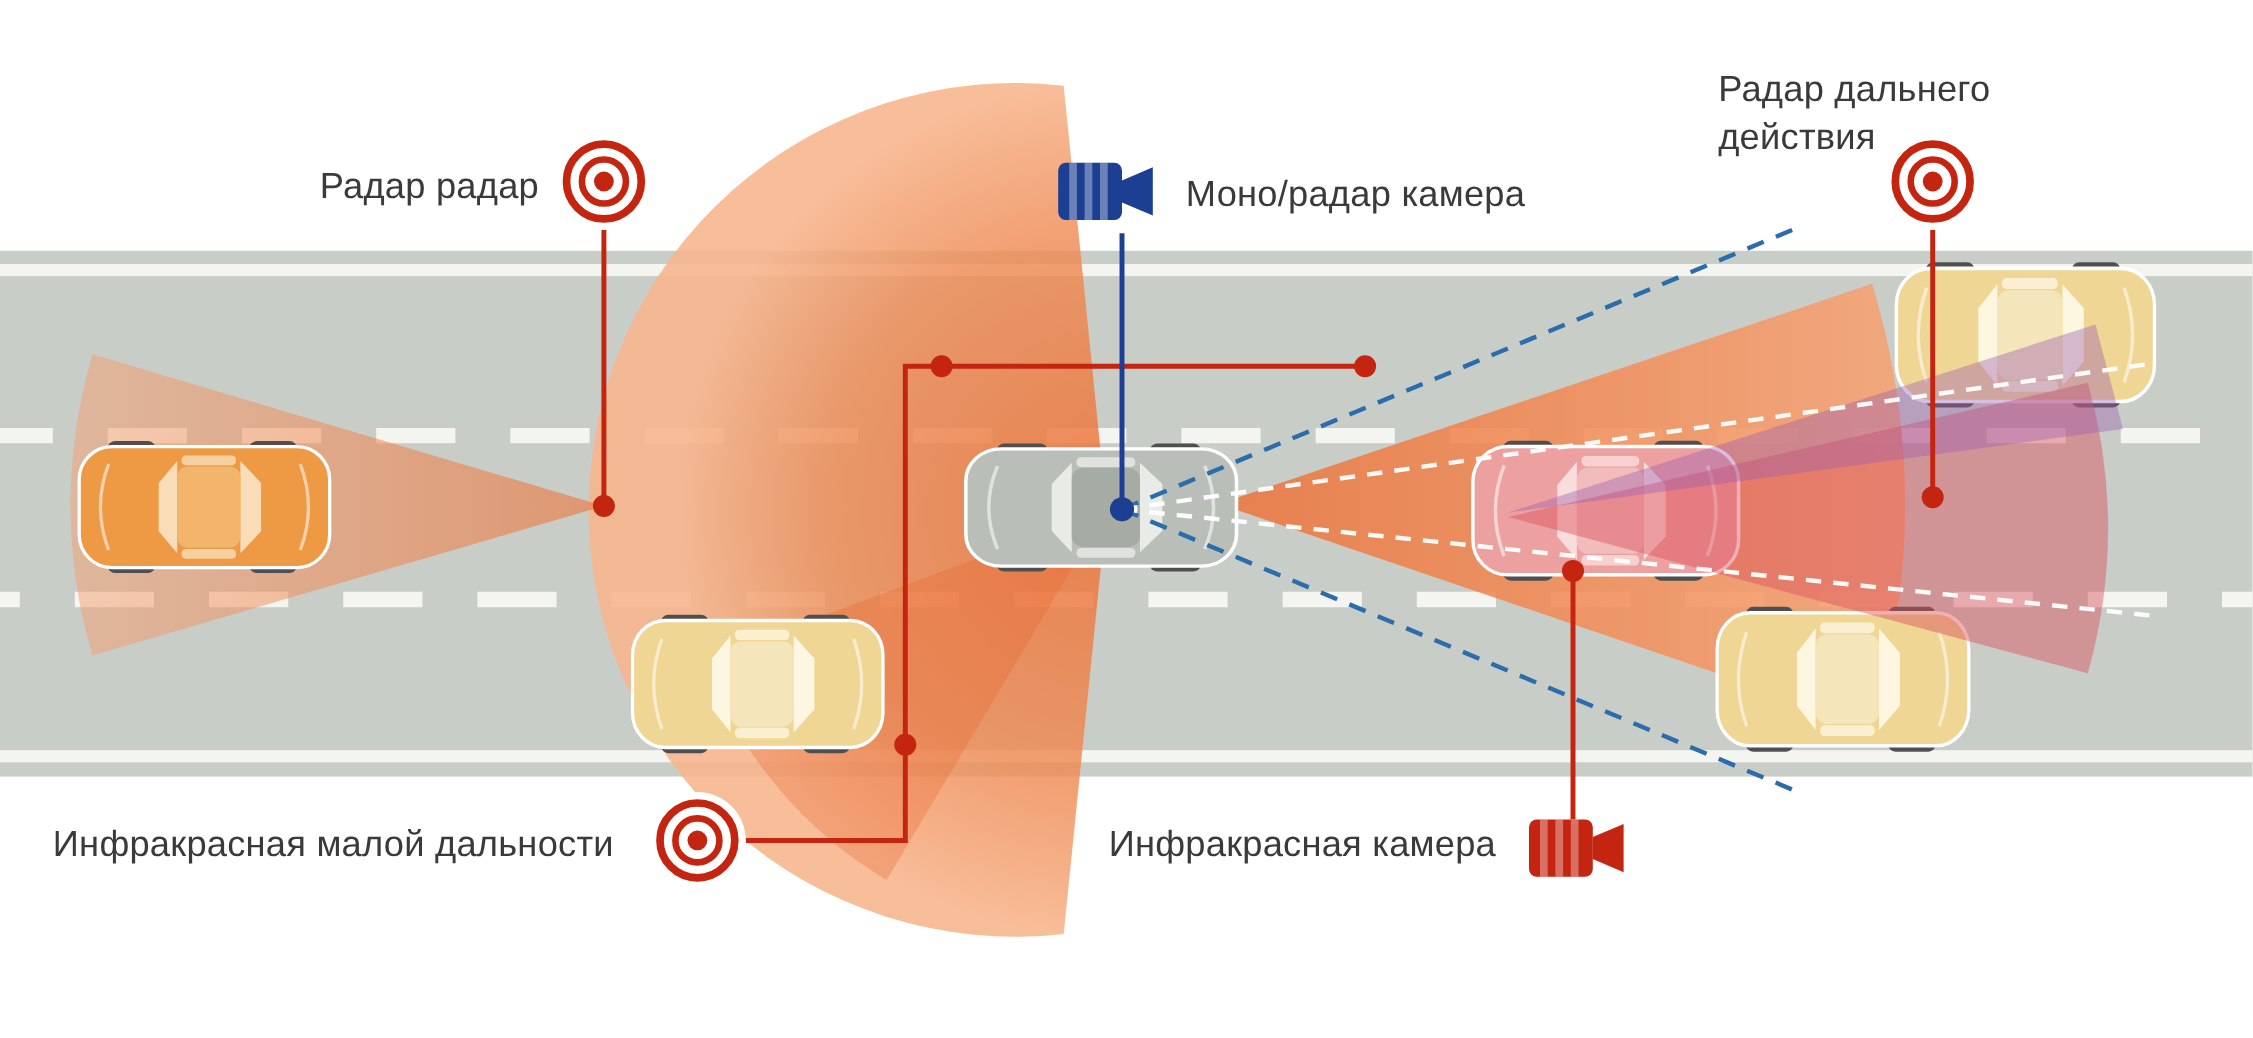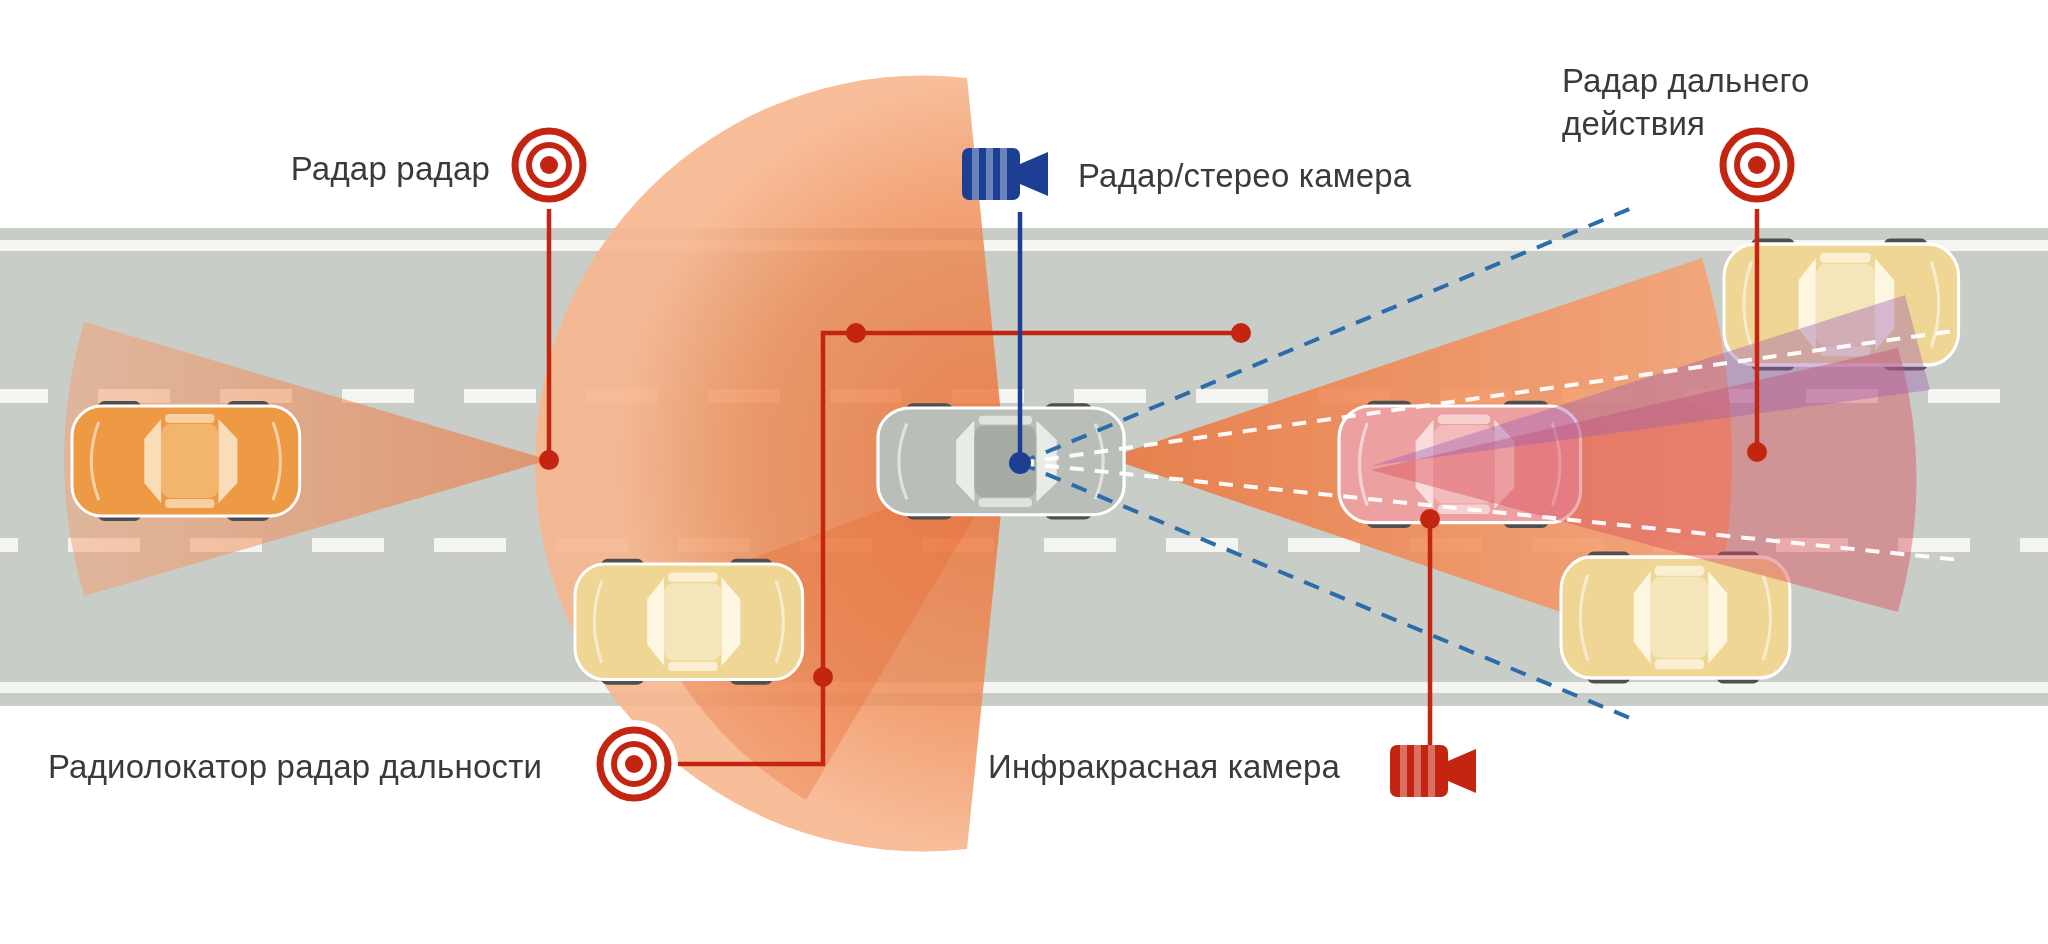--- a/index.html
+++ b/index.html
@@ -133,19 +133,19 @@
     <rect class="cam-ridge" x="-2" y="-26" width="7" height="52"></rect>
     <polygon points="18,-10 46,-22 46,22 18,10" fill="#c42510"></polygon>
   </g>
 </svg>
 
 <div class="lbl" style="left:178px;top:148px;width:312px;text-align:right;">Радар радар</div>
 
 <div class="lbl pre" style="left:1562px;top:60px;">Радар дальнего
 действия</div>
 
-<div class="lbl" style="left:1078px;top:155px;">Радар/стерео камера</div>
+<div class="lbl" style="left:1078px;top:155px;">Моно/радар камера</div>
 
-<div class="lbl" style="left:48px;top:746px;">Радиолокатор радар дальности</div>
+<div class="lbl" style="left:48px;top:746px;">Инфракрасная малой дальности</div>
 
-<div class="lbl" style="left:988px;top:746px;width:372px;">Инфракрасная камера</div>
+<div class="lbl" style="left:988px;top:746px;width:372px;text-align:right;">Инфракрасная камера</div>
 
 </div>
 
 </body></html>

